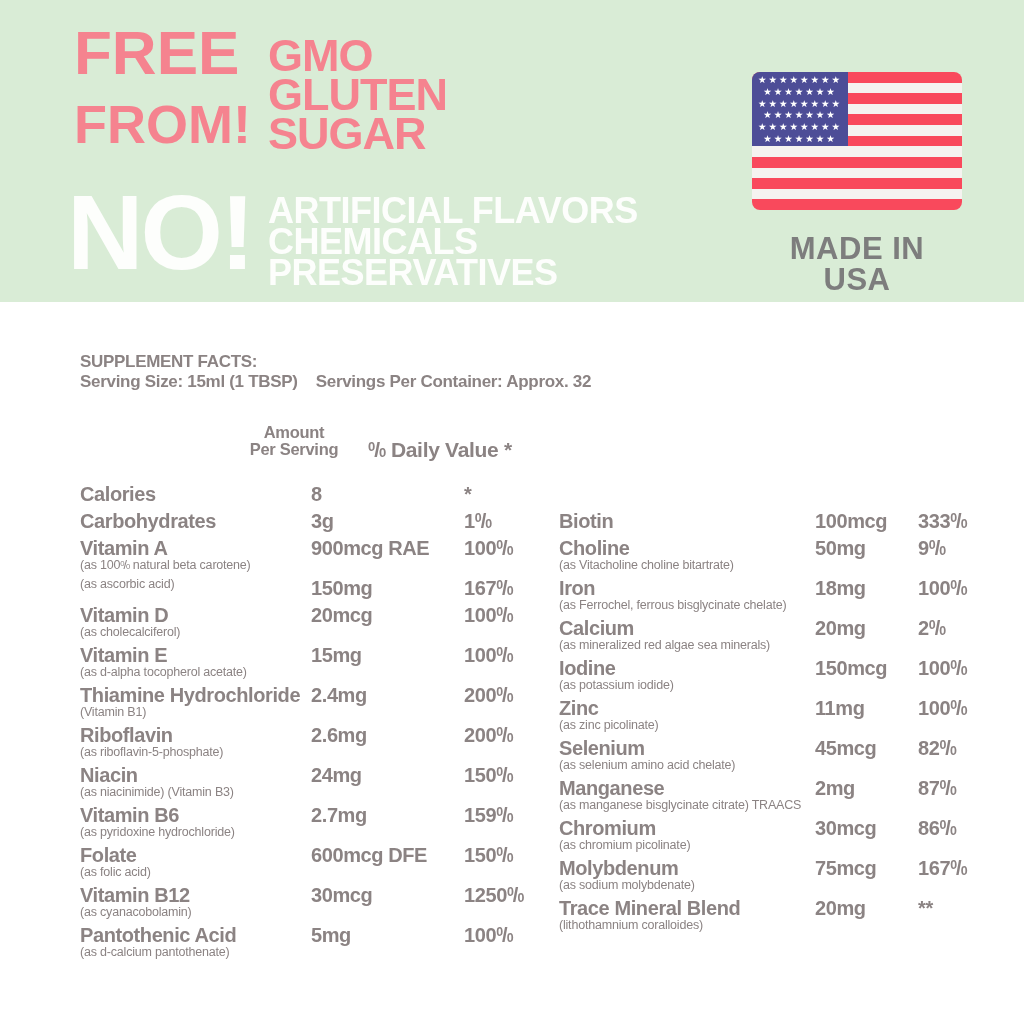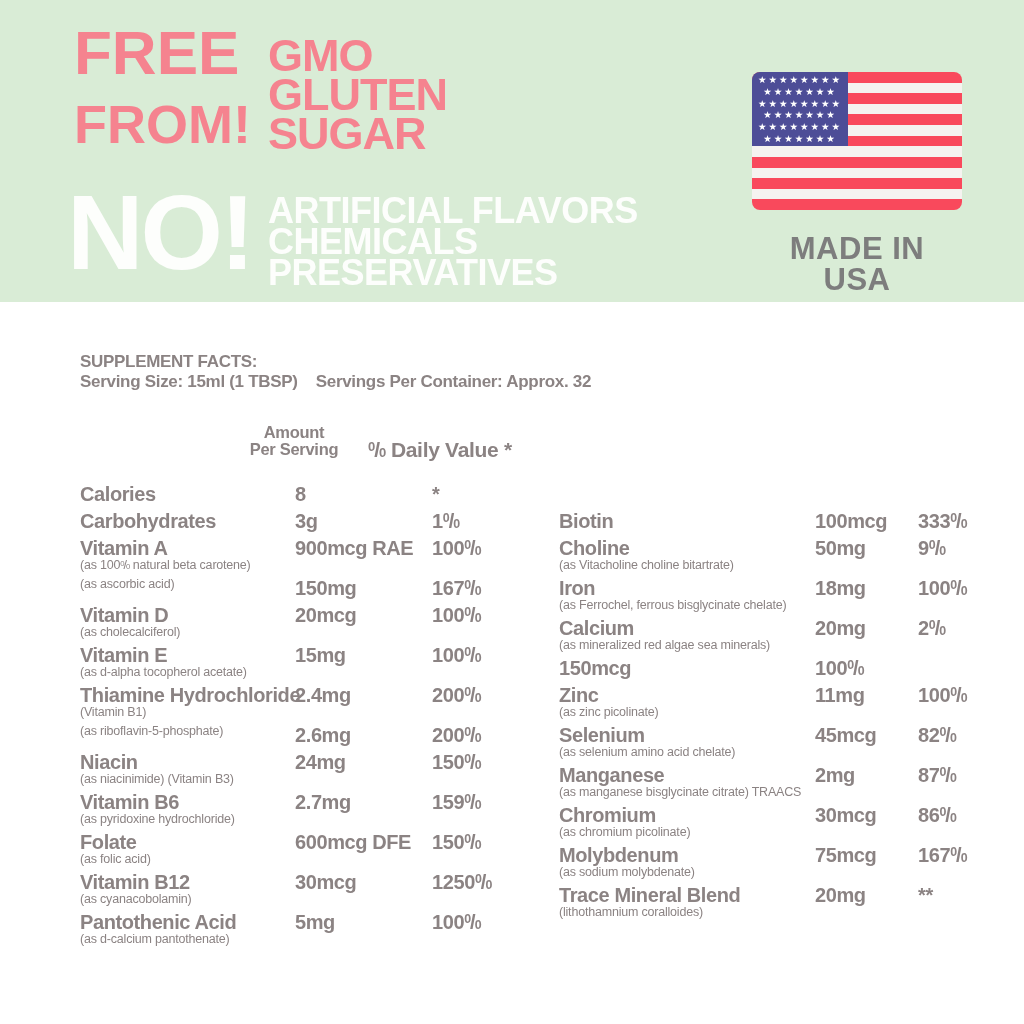--- a/index.html
+++ b/index.html
@@ -31,21 +31,21 @@
   .facts-title{position:absolute;left:72px;top:50px;font-size:17px;font-weight:bold;letter-spacing:-0.3px;}
   .serving-line{position:absolute;left:72px;top:70px;font-size:17px;font-weight:bold;letter-spacing:-0.3px;white-space:nowrap;}
   .serving-line .gap{display:inline-block;width:18px;}
   .amount-header{position:absolute;left:236px;top:122px;width:100px;text-align:center;font-size:16.5px;font-weight:bold;line-height:17px;letter-spacing:-0.3px;}
   .dv-header{position:absolute;left:360px;top:139px;font-size:21px;font-weight:bold;line-height:17px;letter-spacing:-0.3px;white-space:nowrap;}
 
   .n-table{position:absolute;width:473px;}
   .n-table.left{left:72px;top:182px;}
   .n-table.right{left:551px;top:209px;}
   .t-row{display:grid;margin-bottom:6px;}
-  .left .t-row{grid-template-columns:215px 137px 1fr;}
+  .left .t-row{grid-template-columns:215px 137px 1fr;gap:16px;}
   .right .t-row{grid-template-columns:256px 103px 1fr;}
   .nm{font-size:20px;font-weight:bold;line-height:21px;letter-spacing:-0.4px;white-space:nowrap;}
   .sub{font-size:12.5px;line-height:13px;letter-spacing:-0.2px;white-space:nowrap;}
   .amt,.dvv{font-size:20px;font-weight:bold;line-height:21px;letter-spacing:-0.4px;white-space:nowrap;}
 
   
   .pct{letter-spacing:-1px;}
   .pct .pn{font-size:0.62em;vertical-align:0.45em;line-height:0;}
   .pct .pd{font-size:0.62em;vertical-align:0.03em;line-height:0;}
 </style>
@@ -147,20 +147,21 @@
         <div class="t-row">
           <div>
             <div class="nm">Thiamine Hydrochloride</div>
             <div class="sub">(Vitamin B1)</div>
           </div>
           <div class="amt">2.4mg</div>
           <div class="dvv">200<span class="pct"><span class="pn">0</span>/<span class="pd">0</span></span></div>
         </div>
         <div class="t-row">
           <div>
+            <div class="nm">Riboflavin</div>
             <div class="sub">(as riboflavin-5-phosphate)</div>
           </div>
           <div class="amt">2.6mg</div>
           <div class="dvv">200<span class="pct"><span class="pn">0</span>/<span class="pd">0</span></span></div>
         </div>
         <div class="t-row">
           <div>
             <div class="nm">Niacin</div>
             <div class="sub">(as niacinimide) (Vitamin B3)</div>
           </div>
@@ -226,20 +227,24 @@
         </div>
         <div class="t-row">
           <div>
             <div class="nm">Calcium</div>
             <div class="sub">(as mineralized red algae sea minerals)</div>
           </div>
           <div class="amt">20mg</div>
           <div class="dvv">2<span class="pct"><span class="pn">0</span>/<span class="pd">0</span></span></div>
         </div>
         <div class="t-row">
+          <div>
+            <div class="nm">Iodine</div>
+            <div class="sub">(as potassium iodide)</div>
+          </div>
           <div class="amt">150mcg</div>
           <div class="dvv">100<span class="pct"><span class="pn">0</span>/<span class="pd">0</span></span></div>
         </div>
         <div class="t-row">
           <div>
             <div class="nm">Zinc</div>
             <div class="sub">(as zinc picolinate)</div>
           </div>
           <div class="amt">11mg</div>
           <div class="dvv">100<span class="pct"><span class="pn">0</span>/<span class="pd">0</span></span></div>

